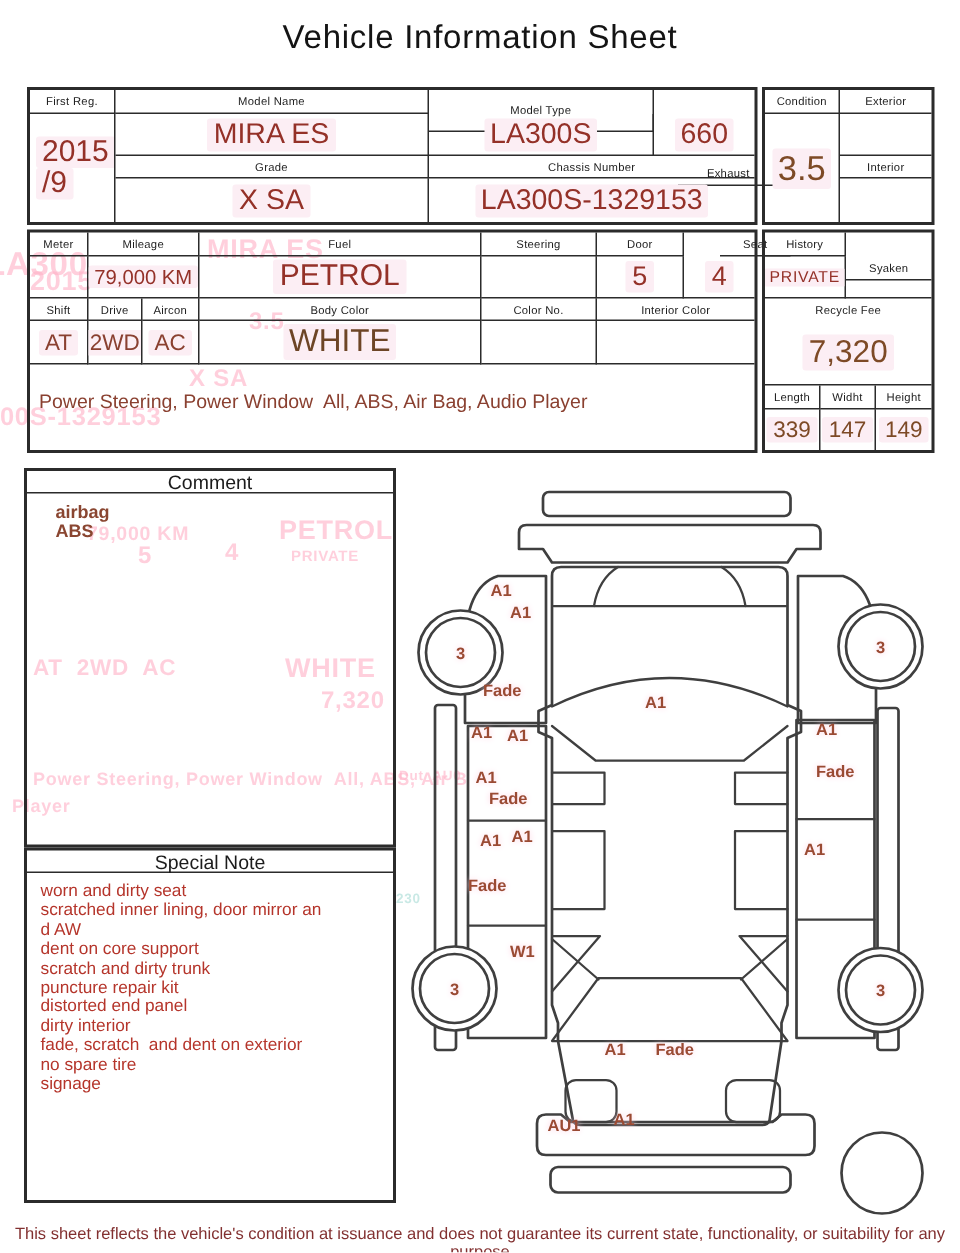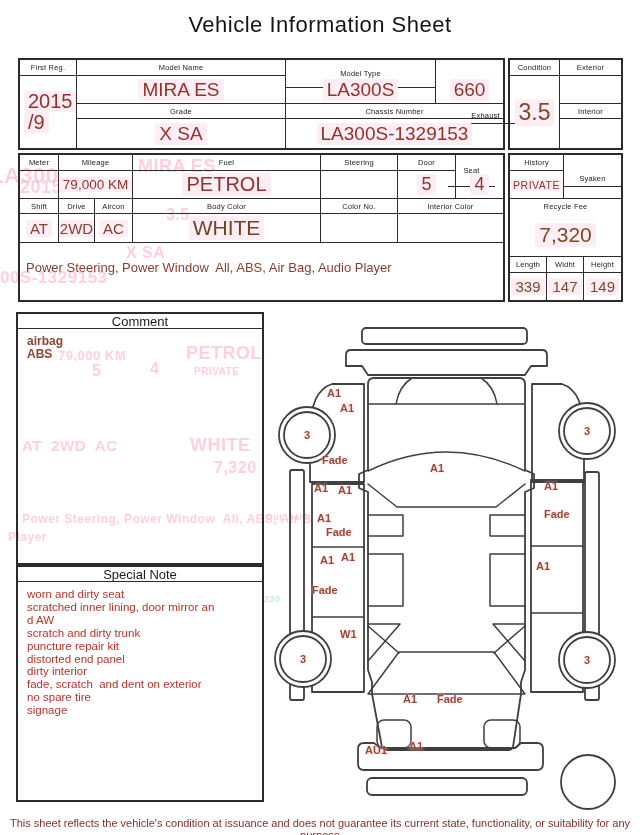--- a/index.html
+++ b/index.html
@@ -14,21 +14,21 @@
   .lbl{font-size:7.5px;color:#1c1c1c;letter-spacing:.2px;}
   .red{color:#943128;} .brown{color:#7d4a26;} .rust{color:#8a4030;} .darkbrown{color:#6d4526;}
   .halo{background:#fceef4;padding:0 4px;border-radius:2px;white-space:pre;}
   .fs20{font-size:20px;} .fs19{font-size:19px;} .fs23{font-size:23px;} .fs13{font-size:13.5px;}
   .fs18{font-size:18px;} .fs15{font-size:15px;} .fs21{font-size:21px;} .fs10{font-size:10.5px;letter-spacing:.5px;}
   .col{flex-direction:column;align-items:flex-start;justify-content:center;padding-left:4px;line-height:21px;}
   .equip-text{align-items:flex-start;justify-content:flex-start;padding:4px 6px;font-size:13px;white-space:pre-wrap;}
   
   .hdr{position:absolute;left:0;top:0;width:100%;height:15px;border-bottom:1px solid #2b2b2b;
        display:flex;align-items:center;justify-content:center;font-size:13px;color:#1c1c1c;box-sizing:border-box;}
-  .cm-lines{position:absolute;left:0;top:15px;right:0;bottom:0;padding:6px 9px;
+  .cm-lines{position:absolute;left:0;top:15px;right:0;bottom:0;padding:6px 19px;
             font-size:12px;line-height:13px;font-weight:600;color:#8a4631;}
   .nt-lines{position:absolute;left:0;top:15px;right:0;bottom:0;padding:6px 9px;
             font-size:11.5px;line-height:12.9px;color:#b5352b;}
   .cm-lines div,.nt-lines div{white-space:pre-wrap;}
   
   .diagram{position:absolute;left:270px;top:314px;width:358px;height:500px;z-index:1;}
   .diagram svg{width:100%;height:100%;}
   .outline{fill:none;stroke:#3f3f3f;stroke-width:1.8;stroke-linejoin:round;stroke-linecap:round;}
   .thin{stroke-width:1.5;}
   .wheel{fill:#ffffff;stroke:#3f3f3f;stroke-width:1.8;}
@@ -119,21 +119,21 @@
     <div class="cell lbl br bb" style="left:113px;top:0;width:188px;height:16px;">Fuel</div>
     <div class="cell br bb red fs20" style="left:113px;top:16px;width:188px;height:28px;">
         <span class="halo">PETROL</span>
       </div>
     <div class="cell lbl br bb" style="left:301px;top:0;width:77px;height:16px;">Steering</div>
     <div class="cell br bb" style="left:301px;top:16px;width:77px;height:28px;"></div>
     <div class="cell lbl br bb" style="left:378px;top:0;width:58px;height:16px;">Door</div>
     <div class="cell br bb red fs18" style="left:378px;top:16px;width:58px;height:28px;">
         <span class="halo">5</span>
       </div>
-    <div class="cell lbl bb" style="left:428px;top:0;width:47px;height:32px;">Seat</div>
+    <div class="cell lbl bb" style="left:460px;top:0;width:47px;height:16px;">Seat</div>
     <div class="cell bb red fs18" style="left:436px;top:16px;width:47px;height:28px;">
         <span class="halo">4</span>
       </div>
 
     <div class="cell lbl br bb" style="left:0;top:44px;width:39px;height:15px;">Shift</div>
     <div class="cell br bb rust fs15" style="left:0;top:59px;width:39px;height:29px;">
         <span class="halo">AT</span>
       </div>
     <div class="cell lbl br bb" style="left:39px;top:44px;width:36px;height:15px;">Drive</div>
     <div class="cell br bb rust fs15" style="left:39px;top:59px;width:36px;height:29px;">
@@ -187,20 +187,21 @@
         <div>ABS</div>
       </div>
   </div>
 
   <div class="box" style="left:16px;top:565px;width:248px;height:237px;">
     <div class="hdr">Special Note</div>
     <div class="nt-lines">
         <div>worn and dirty seat</div>
         <div>scratched inner lining, door mirror an</div>
         <div>d AW</div>
+        <div>dent on core support</div>
         <div>scratch and dirty trunk</div>
         <div>puncture repair kit</div>
         <div>distorted end panel</div>
         <div>dirty interior</div>
         <div>fade, scratch  and dent on exterior</div>
         <div>no spare tire</div>
         <div>signage</div>
       </div>
   </div>
 

